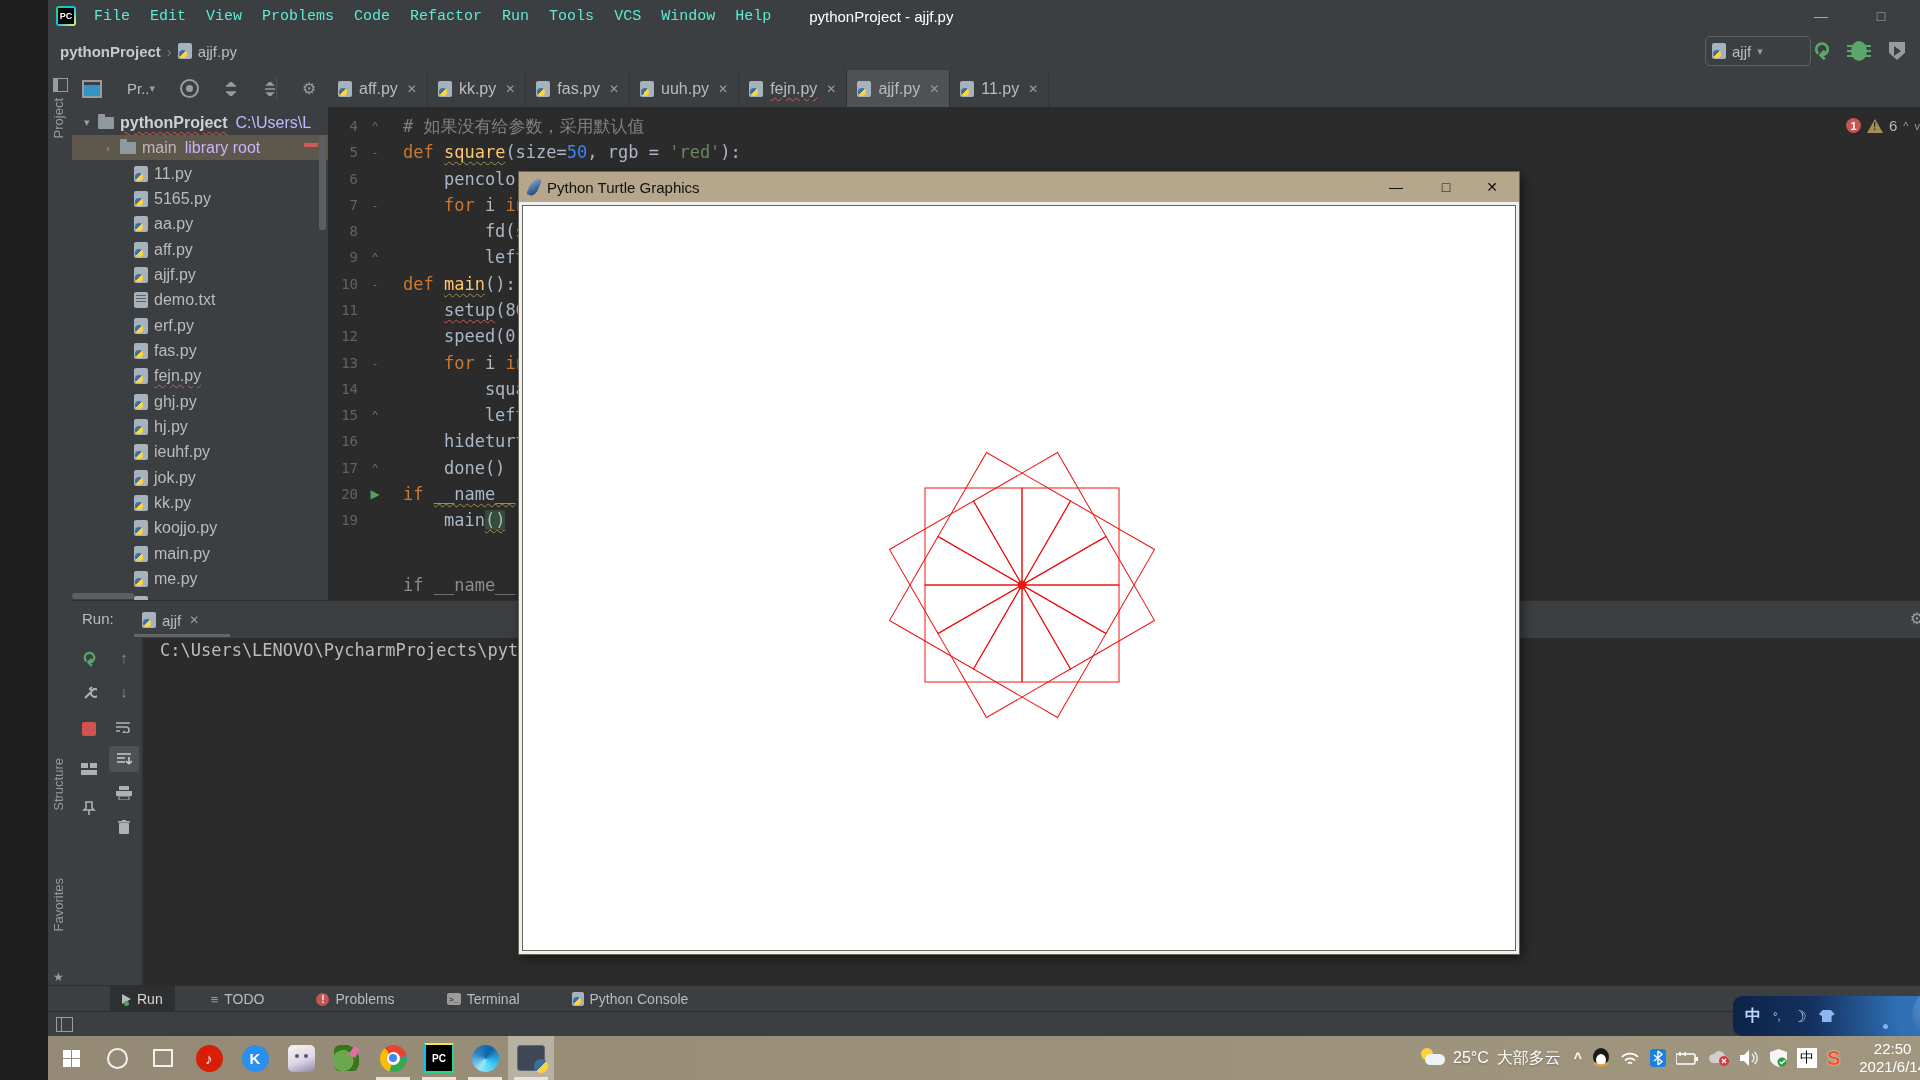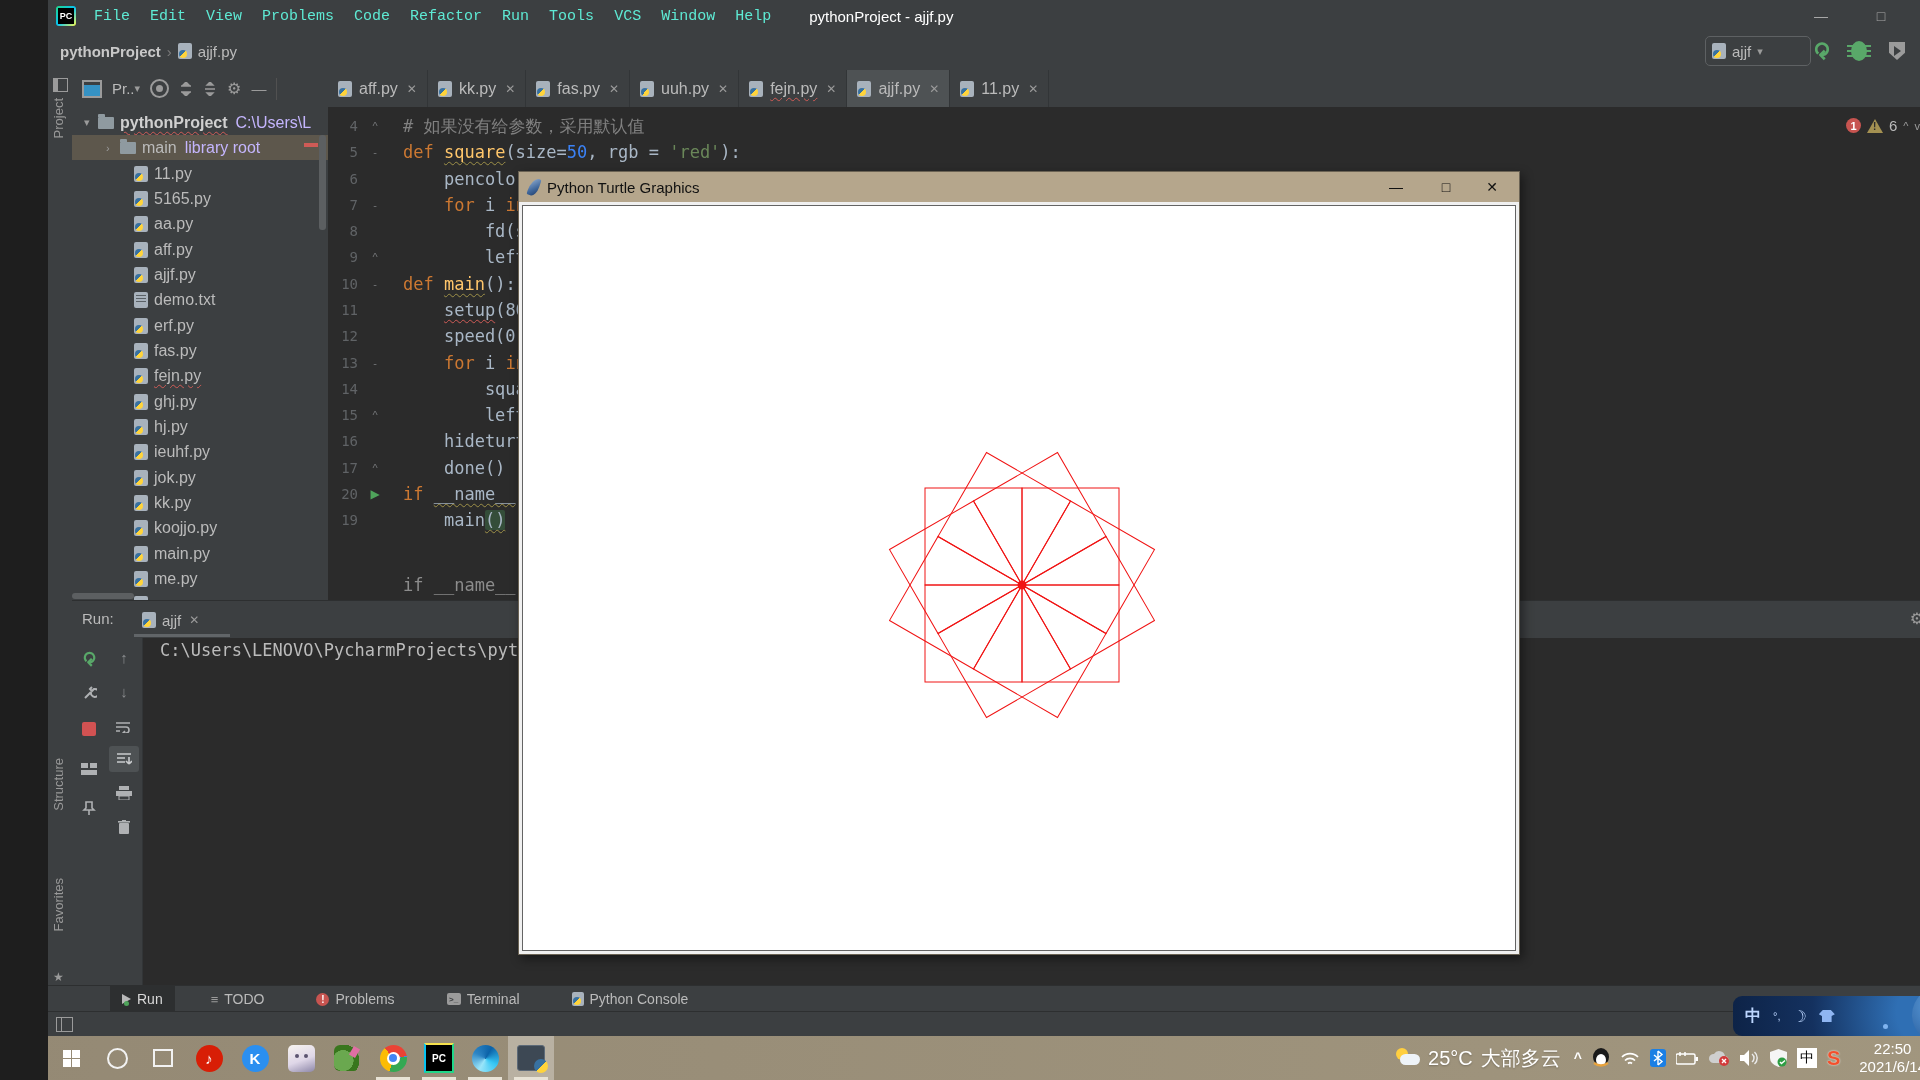--- a/index.html
+++ b/index.html
@@ -30,21 +30,21 @@
   .stopsq{width:14px;height:14px;background:#d25252;border-radius:2px;}
   .vline{position:absolute;width:1px;background:#515151;}
   .mag{width:12px;height:12px;border:2px solid #9b9b9b;border-radius:50%;position:relative;}
   .mag:after{content:"";position:absolute;left:11px;top:11px;width:7px;height:2px;background:#9b9b9b;transform:rotate(45deg);}
   
   #stripe{left:0;top:70px;width:24px;height:915px;background:#3c3f41;border-right:1px solid #2d2f30;}
   .vlabel{writing-mode:vertical-rl;transform:rotate(180deg);color:#999;font-size:13px;position:absolute;left:3px;}
   .stripeicon{position:absolute;left:5px;width:13px;height:12px;border:1px solid #9b9b9b;}
   .stripeicon i{display:block;width:4px;height:100%;background:#9b9b9b;}
   
-  #pheader{left:24px;top:70px;width:256px;height:37px;background:#3c3f41;display:flex;align-items:center;border-bottom:1px solid #323537;}
+  #pheader{left:24px;top:70px;width:256px;height:37px;background:#3c3f41;display:flex;align-items:center;border-bottom:1px solid #323537;gap:15px;}
   .ph{margin-left:10px;color:#bbb;display:flex;align-items:center;}
   .projwin{width:16px;height:14px;border:2px solid #9b9b9b;background:#3592c4;box-shadow:inset 0 3px 0 #3c3f41;}
   .tgt{width:15px;height:15px;border:2px solid #9b9b9b;border-radius:50%;position:relative;}
   .tgt:after{content:"";position:absolute;left:4px;top:4px;width:7px;height:7px;background:#9b9b9b;border-radius:50%;}
   #ptree{left:24px;top:107px;width:256px;height:493px;background:#3c3f41;overflow:hidden;}
   .trow{position:absolute;left:0;width:256px;height:25px;display:flex;align-items:center;font-size:16px;color:#bbb;white-space:nowrap;}
   .trow.sel{background:#5d574c;}
   .tchev{color:#9b9b9b;font-size:11px;width:14px;display:inline-block;}
   .tname{margin-left:6px;}
   .tmeta{color:#c4b5fd;margin-left:8px;}
@@ -129,21 +129,21 @@
   .chrome:after{content:"";position:absolute;left:9.5px;top:9.5px;width:8px;height:8px;border-radius:50%;background:#4285f4;}
   .pcicon{width:26px;height:26px;background:#000;border:2px solid;border-color:#f7e14c #21d789 #21d789 #07c3f2;color:#fff;font-size:10px;font-weight:bold;display:flex;align-items:center;justify-content:center;}
   .edge{width:27px;height:27px;border-radius:50%;background:conic-gradient(from 210deg,#9be5f9,#2c84c4,#0b62a8,#36c6f4,#9be5f9);}
   .pyconsole{width:26px;height:24px;background:#3d4854;border:1px solid #5d6a78;border-radius:3px;position:relative;}
   .pyconsole:after{content:"";position:absolute;right:-4px;bottom:-3px;width:14px;height:14px;border-radius:50%;background:linear-gradient(135deg,#3871a0 50%,#ffd43b 50%);}
   #tray{position:absolute;right:0;top:0;height:44px;display:flex;align-items:center;color:#fff;}
   .trayico{margin:0 5px;display:flex;align-items:center;justify-content:center;}
   .weath{width:26px;height:20px;position:relative;margin-right:6px;}
   .weath:before{content:"";position:absolute;left:0;top:0;width:12px;height:12px;border-radius:50%;background:#ffcf40;}
   .weath:after{content:"";position:absolute;left:4px;top:6px;width:20px;height:11px;border-radius:8px;background:#eef3f8;}
-  .traytext{font-size:20px;margin-right:8px;white-space:nowrap;text-shadow:0 1px 2px rgba(0,0,0,.25);}
+  .traytext{font-size:16px;margin-right:8px;white-space:nowrap;text-shadow:0 1px 2px rgba(0,0,0,.25);}
   .imebox{width:20px;height:20px;background:#fff;color:#000;font-size:14px;display:flex;align-items:center;justify-content:center;}
   .sogouS{color:#f4502c;font-weight:bold;font-size:20px;text-shadow:0 0 2px #fff;}
   .clock{font-size:15px;line-height:18px;text-align:center;margin:0 10px 0 14px;white-space:nowrap;}
   .acticon{width:18px;height:16px;border:2px solid #fff;border-radius:2px;position:relative;margin-right:10px;}
   
   #sogou{left:1685px;top:996px;width:235px;height:40px;border-radius:9px 0 0 9px;z-index:55;
     background:radial-gradient(circle at 85% 40%,#2f6fb4 0 18%,#14315f 60%,#0d2347 100%);overflow:hidden;display:flex;align-items:center;color:#bcd6ff;}
   .sgitem{margin-left:12px;font-size:16px;}
   .whale{position:absolute;right:-14px;top:-12px;width:70px;height:62px;border-radius:50%;background:radial-gradient(circle at 35% 35%,#5ea0dd,#2a5fa0 70%,#1b447e);}
   .sgdot{position:absolute;width:5px;height:5px;border-radius:50%;background:#7fb3ef;}

